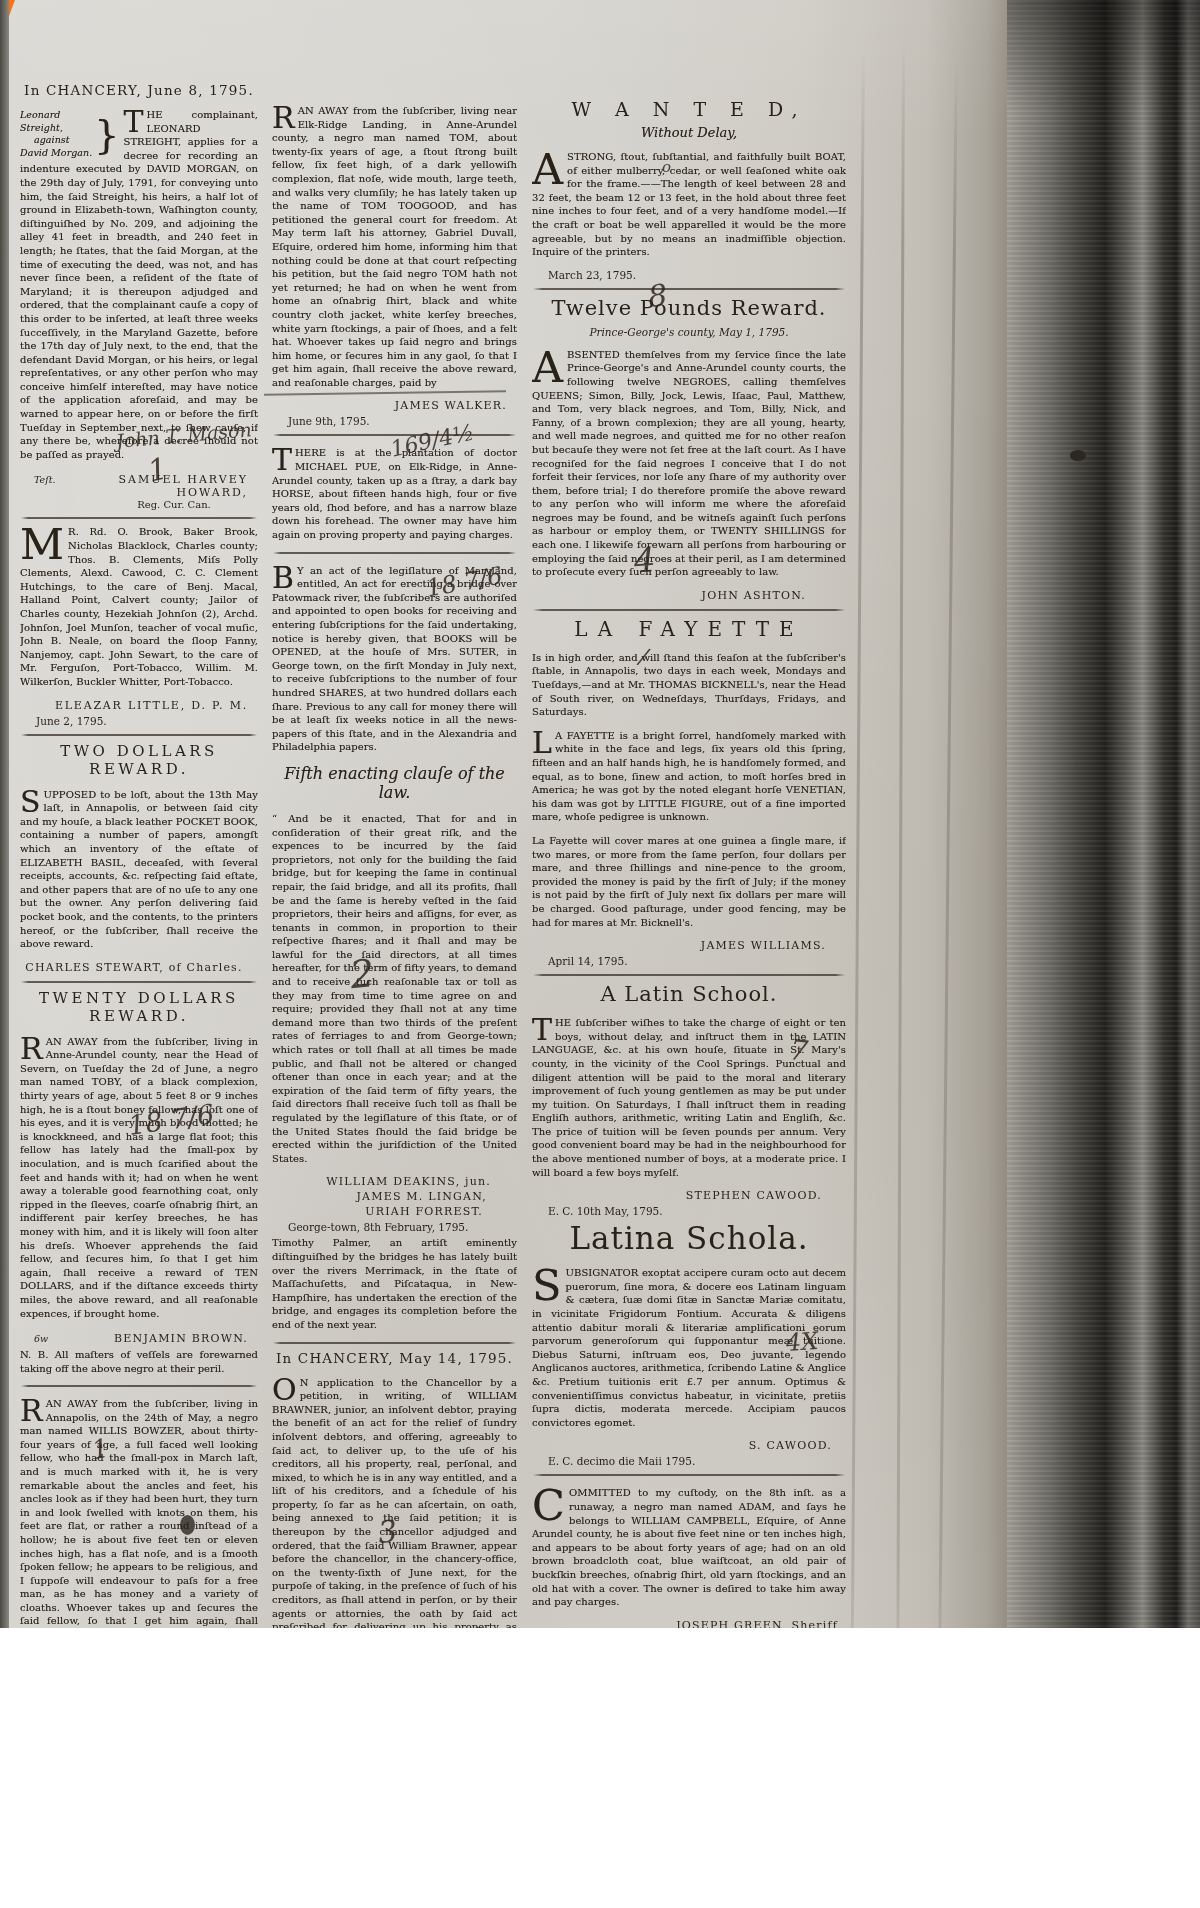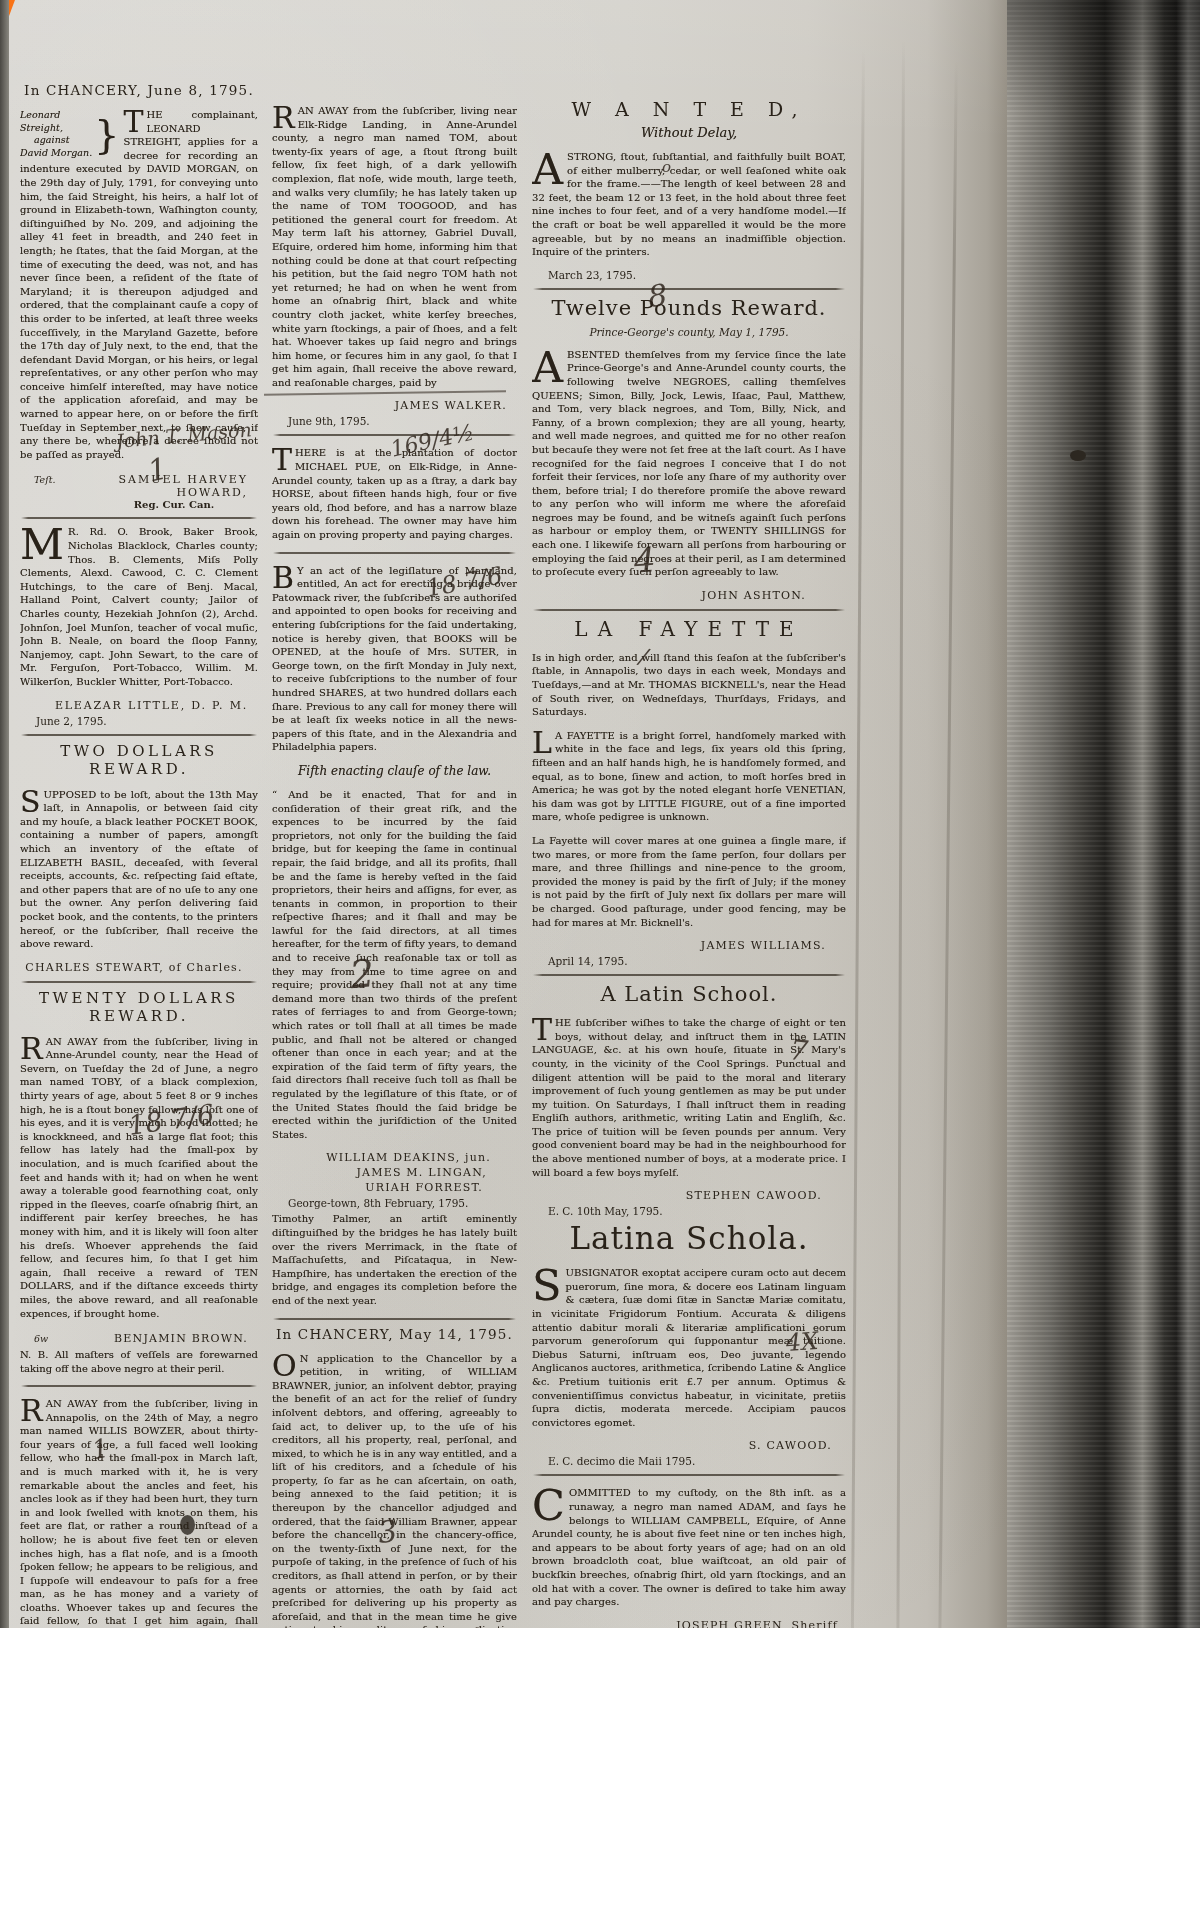--- a/index.html
+++ b/index.html
@@ -38,26 +38,26 @@
   #col3 { left:532px; top:96px;  width:314px; height:1672px; }
 
   .body { font-size:10px; line-height:13.6px; text-align:justify; letter-spacing:.05px; }
   .body, .lead, .nb, .sub { text-shadow:0 0 .5px rgba(45,35,25,.45); }
   .dc  { float:left; font-size:30px; line-height:25px; padding:1px 3px 0 0; }
   .dc3 { float:left; font-size:43px; line-height:36px; padding:1px 4px 0 0; }
   .h-lg   { font-size:21px; font-weight:normal; text-align:center; letter-spacing:1px; margin:2px 0 6px; }
   .h-caps { font-size:15px; font-weight:normal; text-align:center; letter-spacing:3.5px; margin:2px 0 5px; }
   .h-sp   { font-size:19px; font-weight:normal; text-align:center; letter-spacing:7px; margin:2px 0 5px; }
   .h-sm   { font-size:13.5px; font-weight:normal; text-align:center; letter-spacing:1.2px; margin:0 0 4px; }
-  .sub    { font-size:12px; font-style:italic; text-align:center; margin:3px 0; }
+  .sub    { font-size:16px; font-style:italic; text-align:center; margin:3px 0; }
   .lead   { font-size:10.5px; line-height:13.8px; text-align:justify; }
   .sig    { text-align:right; font-size:11px; letter-spacing:1.2px; padding-right:10px; margin-top:2px; }
   .sigrow { display:flex; justify-content:space-between; align-items:baseline; margin-top:2px; }
   .tag    { font-size:9.5px; font-style:italic; padding-left:14px; }
-  .regc   { text-align:center; font-size:10px; padding-left:70px;font-weight:bold; }
+  .regc   { text-align:center; font-size:10px; padding-left:70px; }
   .dateln { font-size:10.5px; padding-left:16px; margin-top:3px; }
   .datec  { font-size:10.5px; text-align:center; font-style:italic; margin:2px 0; }
   .nb     { font-size:10px; line-height:13.4px; text-align:justify; margin-top:3px; }
   .rule   { height:2px; margin:7px 1px 6px;
             background:linear-gradient(90deg,transparent,#463f35 3%,#463f35 97%,transparent); opacity:.82; }
   .sec    { margin-bottom:3px; }
 
   .parties { float:left; display:flex; align-items:center; margin:1px 4px 0 0; }
   .pnames  { font-style:italic; font-size:9.5px; line-height:12.5px; text-align:left; width:74px; }
   .brace   { font-size:40px; font-weight:300; line-height:40px; }

